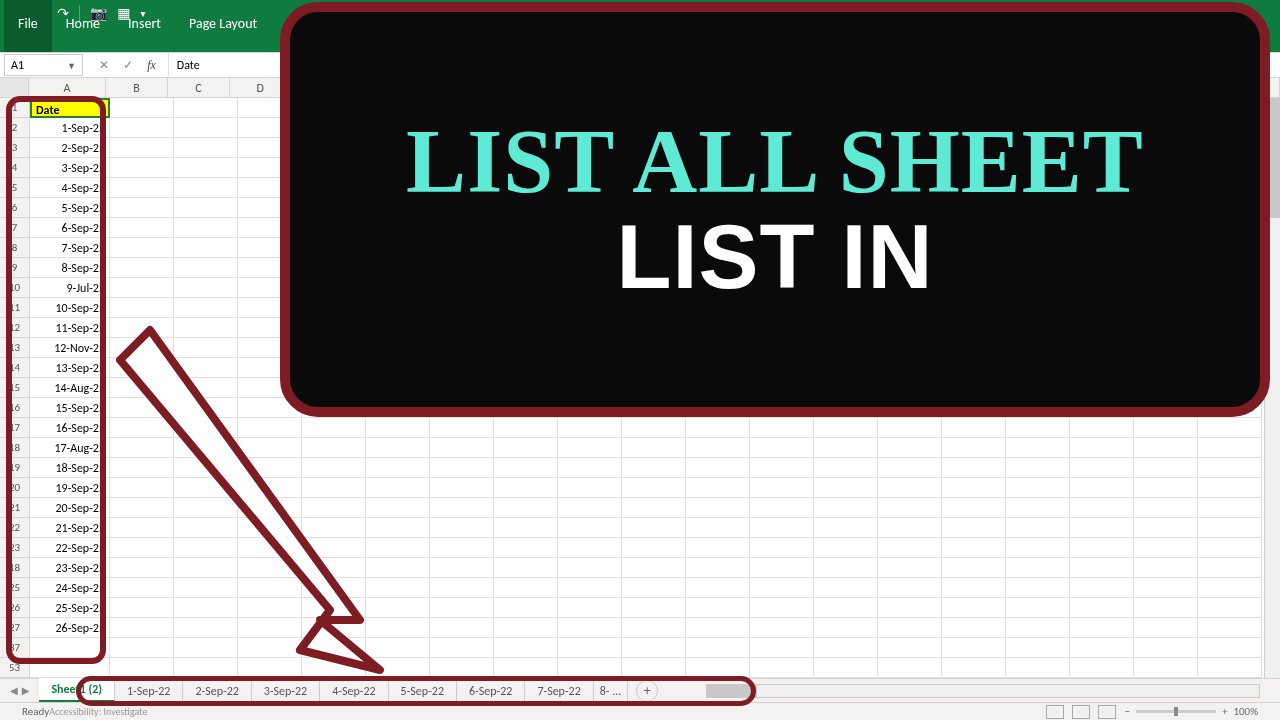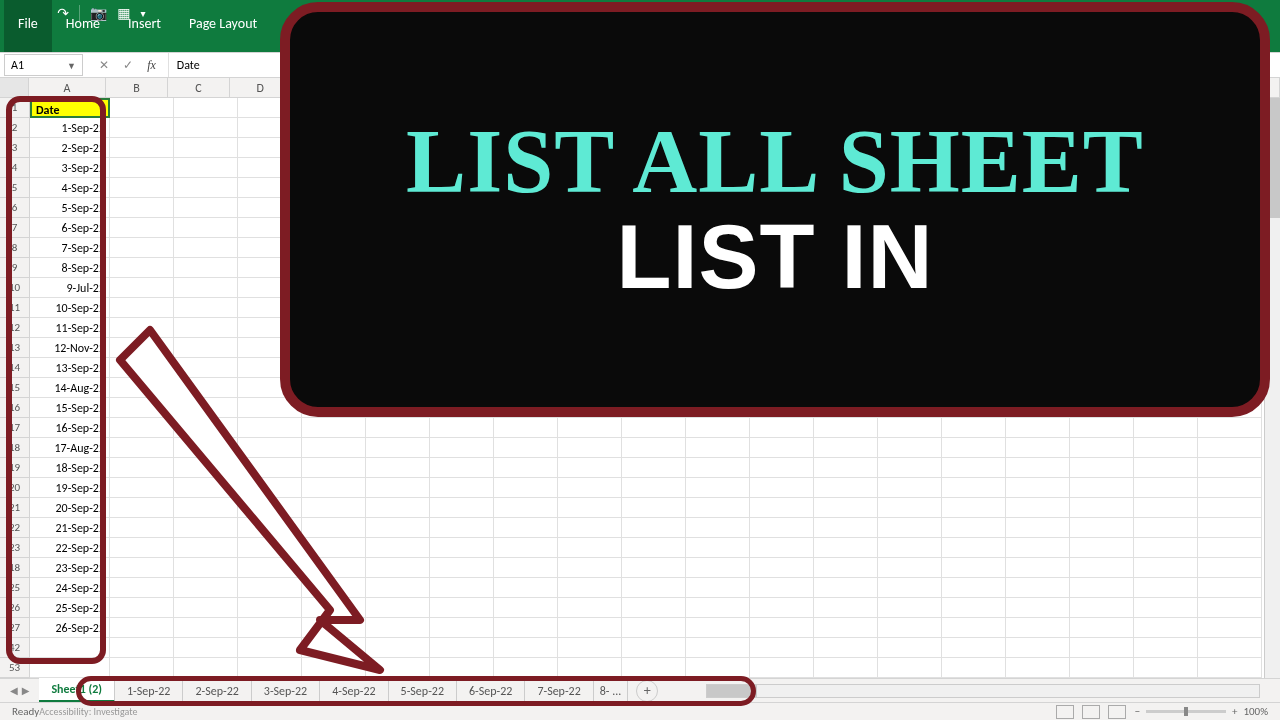--- a/index.html
+++ b/index.html
@@ -50,21 +50,21 @@
 .sheettab.active { background: #fff; color: #0f7b3e; font-weight: bold; border-bottom: 2px solid #0f7b3e; }
 .sheettab.more { padding: 4px 6px; }
 .addsheet { width: 22px; height: 22px; border: 1px solid #ccc; border-radius: 50%; margin: 0 8px; text-align: center; line-height: 20px; font-size: 14px; color: #666; cursor: pointer; }
 .hscroll { flex: 1; margin: 0 20px 0 40px; height: 14px; background: #f0f0f0; border: 1px solid #ccc; position: relative; }
 .hscroll-thumb { position: absolute; left: 0; top: 0; width: 50px; height: 100%; background: #c8c8c8; }
 
 
 .red-box-tabs { position: absolute; bottom: 14px; left: 76px; width: 680px; height: 30px; border: 5px solid #7d1c23; border-radius: 16px; pointer-events: none; z-index: 5; }
 
 
-.statusbar { position: absolute; bottom: 0; left: 0; right: 0; height: 18px; background: #f3f2f1; border-top: 1px solid #d4d4d4; display: flex; align-items: center; padding: 0 12px; font-size: 11px; color: #666; }
+.statusbar { position: absolute; bottom: 0; left: 0; right: 0; height: 18px; background: #f3f2f1; border-top: 1px solid #d4d4d4; display: flex; align-items: center; padding: 0 22px; font-size: 11px; color: #666; }
 .statusbar .right { margin-left: auto; display: flex; align-items: center; gap: 8px; }
 .view-btn { width: 18px; height: 14px; border: 1px solid #aaa; cursor: pointer; }
 .zoom { display: flex; align-items: center; gap: 6px; }
 .zoom-track { width: 80px; height: 3px; background: #ccc; position: relative; }
 .zoom-thumb { position: absolute; left: 38px; top: -3px; width: 4px; height: 9px; background: #888; }
 
 
 .overlay-card { position: absolute; top: 2px; left: 280px; width: 990px; height: 415px; background: #0a0a0a; border: 10px solid #7d1c23; border-radius: 38px; z-index: 10; display: flex; flex-direction: column; justify-content: center; align-items: center; padding: 20px 40px; }
 .overlay-line { font-size: 90px; font-weight: 800; letter-spacing: 1px; line-height: 1.05; font-family: 'Arial Black', Arial, sans-serif; text-align: center; }
 .overlay-line.yellow { color: #5eead4; font-family: Liberation Serif, serif; }
@@ -723,21 +723,21 @@
       <div class="cell"></div>
       <div class="cell"></div>
       <div class="cell"></div>
       <div class="cell"></div>
       <div class="cell"></div>
       <div class="cell"></div>
       <div class="cell"></div>
       <div class="cell"></div>
     </div>
     <div class="row">
-      <div class="rowhdr">42</div>
+      <div class="rowhdr">37</div>
       <div class="cell colA"></div>
       <div class="cell"></div>
       <div class="cell"></div>
       <div class="cell"></div>
       <div class="cell"></div>
       <div class="cell"></div>
       <div class="cell"></div>
       <div class="cell"></div>
       <div class="cell"></div>
       <div class="cell"></div>

